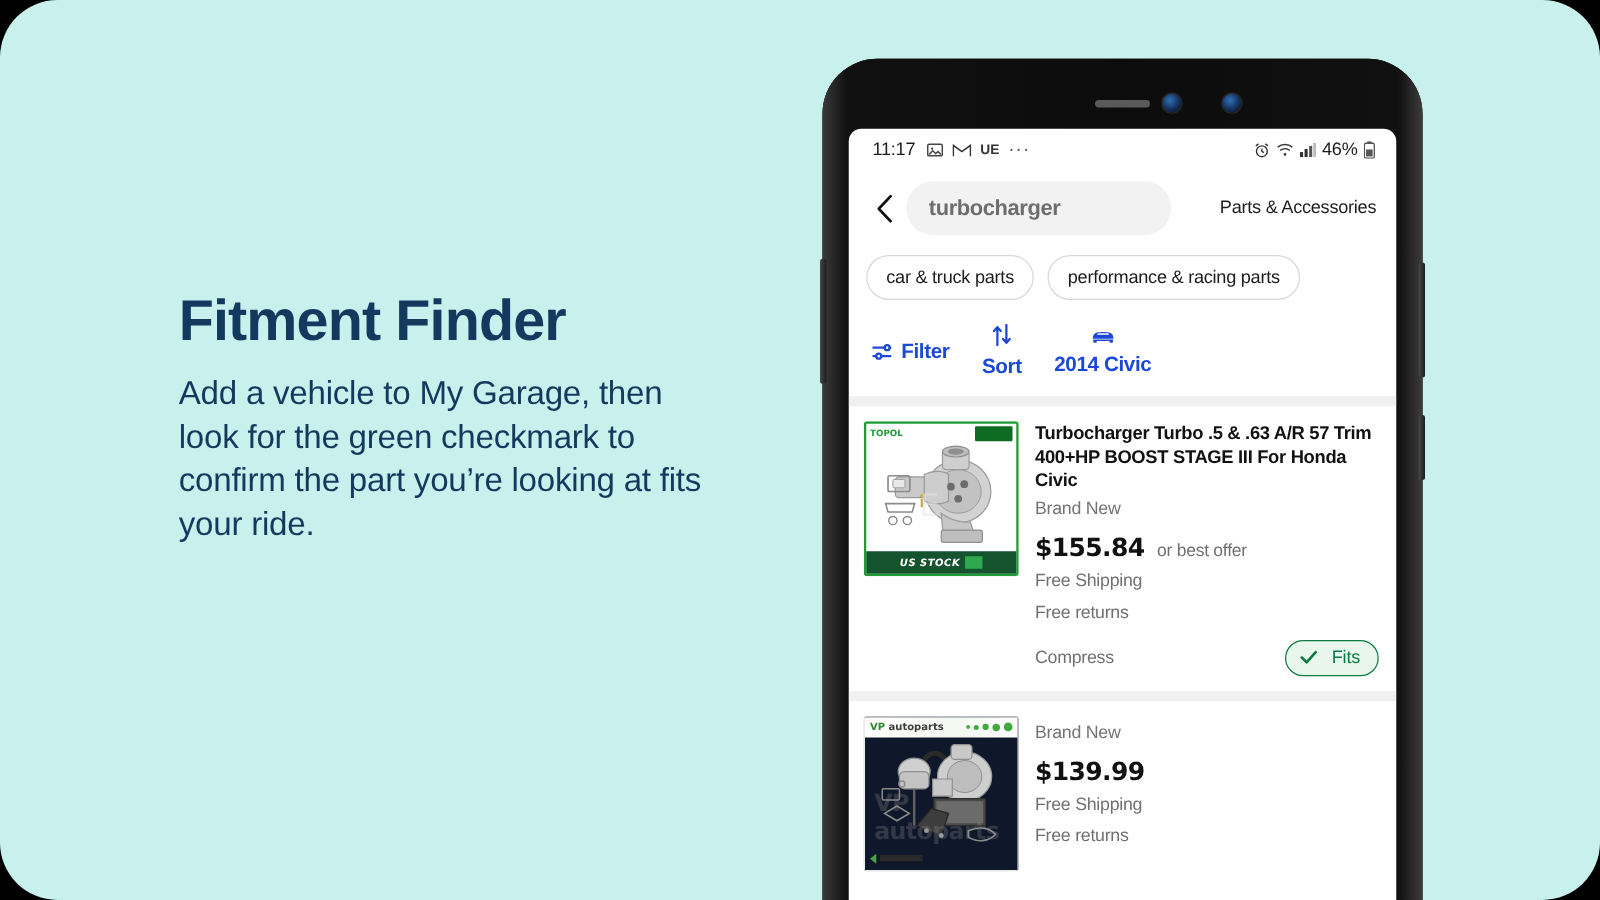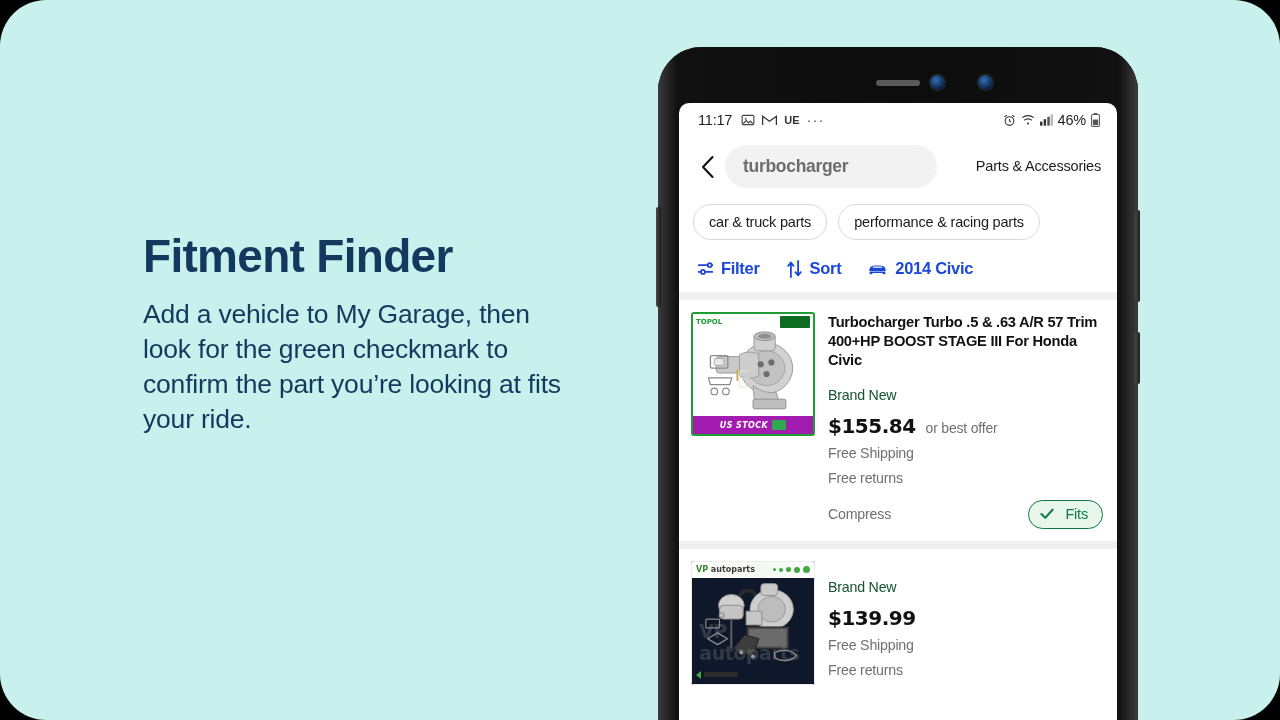--- a/index.html
+++ b/index.html
@@ -171,21 +171,21 @@
   }
   .tb-item {
     display: flex;
     align-items: center;
     gap: 7px;
     font-size: 16.5px;
     font-weight: 700;
     letter-spacing: -0.3px;
     color: #1c48d8;
   }
-  .tb-item + .tb-item { margin-left: 26px; }
+  .tb-item + .tb-item { margin-left: 26px; flex-direction: column; }
   .tb-vehicle { margin-left: auto; }
 
   .divider-band {
     height: 8px;
     background: #f0f0f0;
   }
 
   
   .listing {
     display: flex;
@@ -202,23 +202,23 @@
   }
   .info { flex: 1; min-width: 0; padding-top: 1px; }
   .title {
     font-size: 14.7px;
     font-weight: 700;
     color: #111;
     line-height: 1.29;
     letter-spacing: -0.25px;
   }
   .cond {
-    margin-top: 17px;
+    margin-top: 4px;
     font-size: 14.2px;
-    color: #14532d;
+    color: #737373;
     letter-spacing: -0.2px;
   }
   .pricerow {
     margin-top: 11px;
     display: flex;
     align-items: baseline;
     gap: 10px;
   }
   .price {
     font-size: 20px;
@@ -278,21 +278,21 @@
   }
   .img1-brand {
     font-size: 7px; font-weight: 700; color: #1f9d35;
     font-family: "DejaVu Sans", sans-serif;
   }
   .img1-badge {
     width: 30px; height: 12px; background: #0e6b22; border-radius: 1px;
   }
   .img1-bottom {
     position: absolute; left: 0; right: 0; bottom: 0; height: 18px;
-    background: #a21caf;
+    background: #14532d;
     display: flex; align-items: center; justify-content: center;
     gap: 4px;
   }
   .img1-bottom span {
     color: #fff; font-size: 8px; font-weight: 700; font-style: italic;
     letter-spacing: 0.4px;
     font-family: "DejaVu Sans", sans-serif;
   }
   .img1-bottom .sq { width: 14px; height: 10px; background: #2fa84f; }
 

